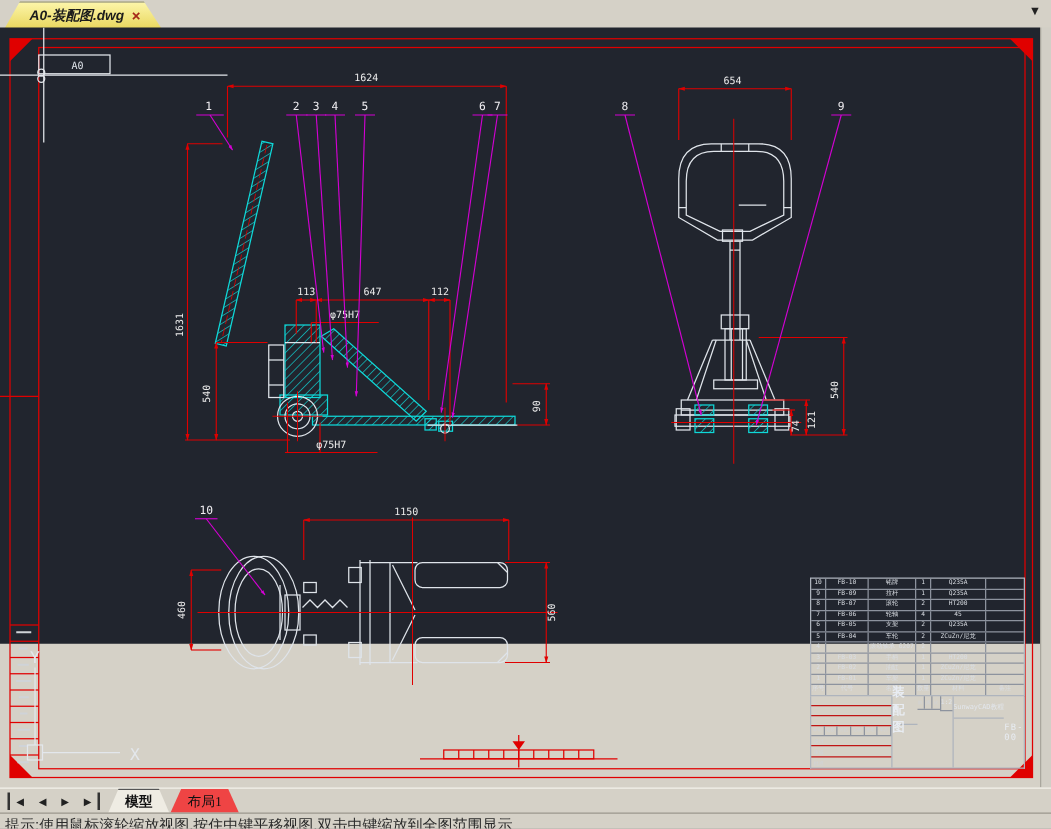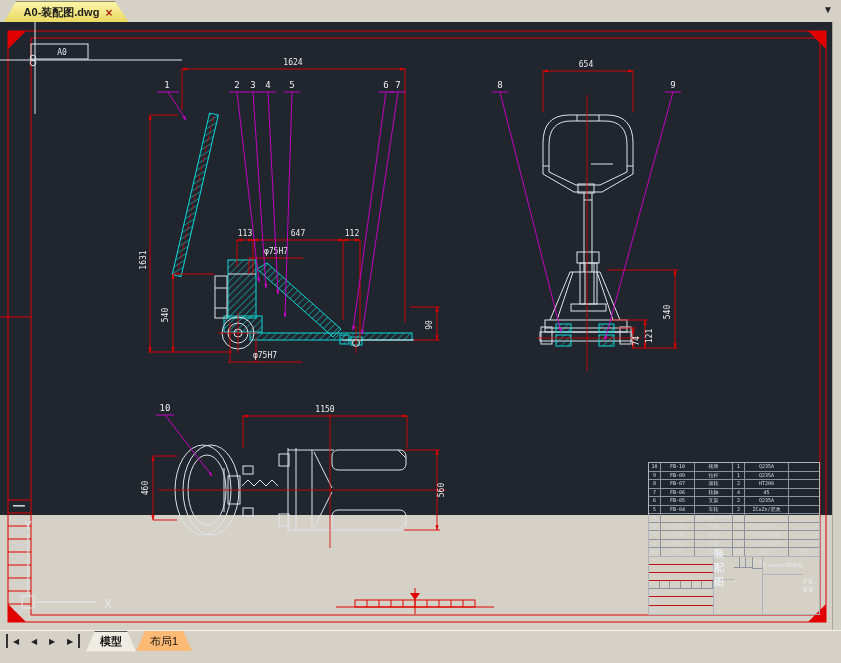--- a/index.html
+++ b/index.html
@@ -4,21 +4,21 @@
 <style>
   html,body{margin:0;padding:0;background:#888;}
   .app{position:relative;width:841px;height:663px;overflow:hidden;background:#d5d1c7;
        font-family:"Liberation Sans",sans-serif;}
   
   .tabbar{position:absolute;top:0;left:0;width:841px;height:22px;background:#d5d1c7;}
   .dwg-tab{position:absolute;left:3px;top:1px;height:21px;width:128px;
     clip-path:polygon(13px 0,112px 0,127px 100%,0 100%);
     background:linear-gradient(#fcf5a9,#e9d75e);border:1px solid #8d8d5f;
     display:flex;align-items:center;justify-content:center;gap:6px;}
-  .dwg-tab .lbl{font-size:11px;font-weight:bold;color:#1c1c1c;}
+  .dwg-tab .lbl{font-size:11px;font-weight:bold;color:#1c1c1c;font-style:italic;}
   .dwg-tab .x{font-size:12px;font-weight:bold;color:#a52818;cursor:pointer;}
   .ovf{position:absolute;right:8px;top:4px;font-size:10px;color:#222;}
   
   .canvas{position:absolute;top:22px;left:0;width:832px;height:493px;background:#21252e;}
   .scrollstrip{position:absolute;top:22px;left:832px;width:9px;height:608px;
     background:#d2cfc6;border-left:1px solid #a9a69d;box-sizing:border-box;}
   
   .bom{position:absolute;left:648px;top:440px;width:172px;height:95px;box-sizing:border-box;
     border:1px solid #aeb4bd;display:grid;grid-template-rows:repeat(11,1fr);
     font-family:"DejaVu Sans Mono",monospace;}
@@ -55,21 +55,21 @@
   
   .tabrow{position:absolute;top:630px;left:0;width:841px;height:20px;background:#d5d1c7;
     border-top:1px solid #f4f2ec;display:flex;align-items:center;}
   .nav{display:flex;gap:2px;padding:0 6px;}
   .nav span{width:16px;height:14px;font-size:8px;color:#222;display:flex;align-items:center;justify-content:center;cursor:pointer;}
   .nav .bar-l{border-left:2px solid #333;}
   .nav .bar-r{border-right:2px solid #333;}
   .btab{height:20px;padding:0 14px;display:flex;align-items:center;font-size:11px;color:#111;
     clip-path:polygon(9px 0,calc(100% - 9px) 0,100% 100%,0 100%);cursor:pointer;}
   .btab.active{background:#efece3;font-weight:bold;border-top:1px solid #555;}
-  .btab.inactive{background:#fdba74;}
+  .btab.inactive{background:#ef4444;font-family:Liberation Serif, serif;}
   
   .cmd{position:absolute;top:650px;left:0;width:841px;height:13px;background:#d5d1c7;
     border-top:1px solid #9b978d;overflow:hidden;}
   .cmd span{display:block;margin:2px 0 0 4px;font-size:12px;line-height:14px;color:#2a2a2a;white-space:nowrap;}
   svg text{font-family:"DejaVu Sans Mono",monospace;}
 </style>
 </head>
 <body>
 
 <div class="app">
@@ -523,14 +523,17 @@
     <div class="nav">
       <span class="bar-l">◀</span>
       <span>◀</span>
       <span>▶</span>
       <span class="bar-r">▶</span>
     </div>
     <div class="btab active">模型</div>
     <div class="btab inactive">布局1</div>
   </div>
 
+  <div class="cmd">
+    <span>提示:使用鼠标滚轮缩放视图,按住中键平移视图,双击中键缩放到全图范围显示</span>
+  </div>
 
 </div>
 
 </body></html>

